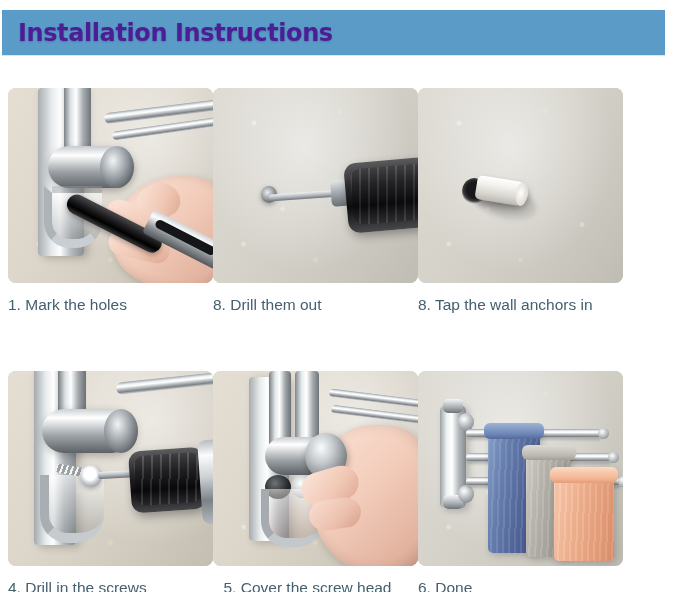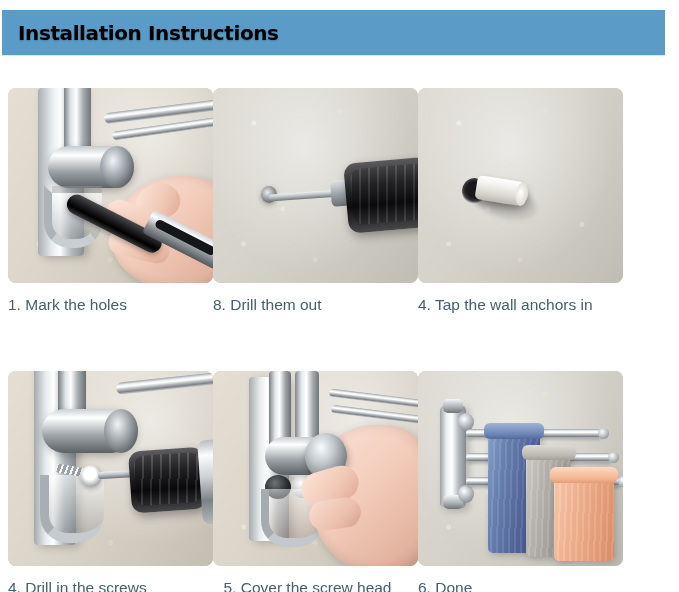--- a/index.html
+++ b/index.html
@@ -19,24 +19,24 @@
     position: absolute;
     left: 2px; top: 10px;
     width: 663px; height: 45px;
     background: #5a9bc8;
     box-shadow: 0 1px 0 rgba(0,0,0,0.10);
   }
   .banner-title {
     position: absolute;
     left: 16px; top: 50%;
     transform: translateY(-50%);
-    color: #000000;
+    color: #4c1d95;
     font-family: "DejaVu Sans", sans-serif;
     font-weight: bold;
-    font-size: 20px;
+    font-size: 24px;
     letter-spacing: -0.4px;
     white-space: nowrap;
     text-shadow: 0 1px 2px rgba(0,0,0,0.18);
   }
 
   
   .steps {
     position: absolute;
     left: 8px; top: 88px;
     width: 663px;
@@ -499,21 +499,21 @@
         <div class="caption">8. Drill them out</div>
       </div>
 
       <div class="step">
         <div class="photo p3">
           <div class="wall-grey speckle"></div>
           <div class="hole-shadow"></div>
           <div class="hole-ring"></div>
           <div class="anchor"></div>
         </div>
-        <div class="caption">4. Tap the wall anchors in</div>
+        <div class="caption">8. Tap the wall anchors in</div>
       </div>
 
     </div>
 
     <div class="row row-2">
 
       <div class="step">
         <div class="photo p4">
           <div class="wall-beige speckle"></div>
           <div class="bar-top chrome-h"></div>

